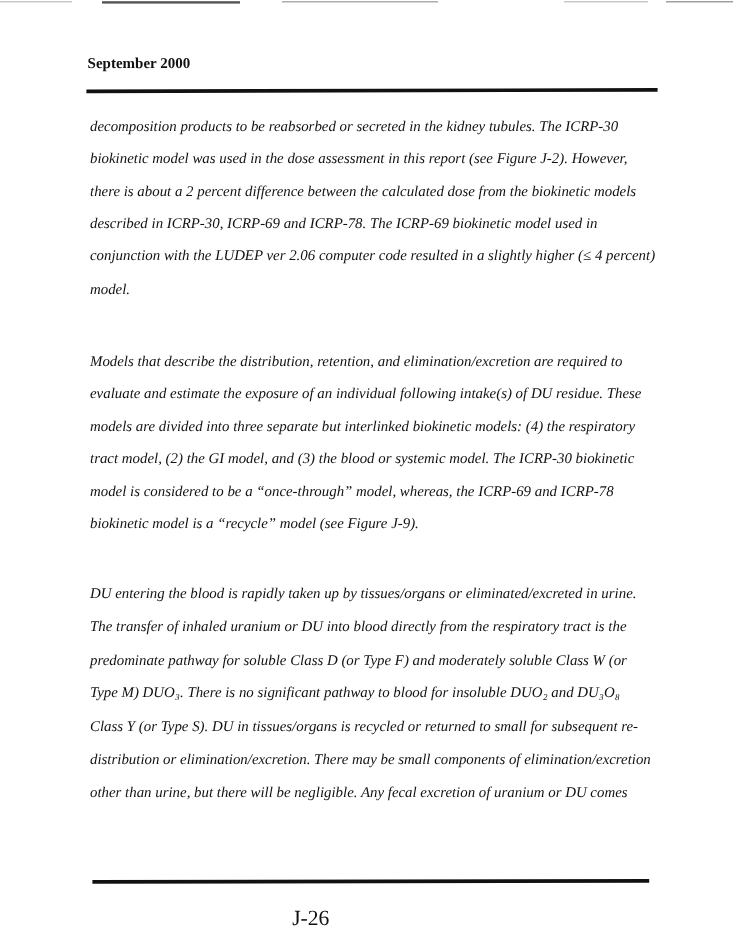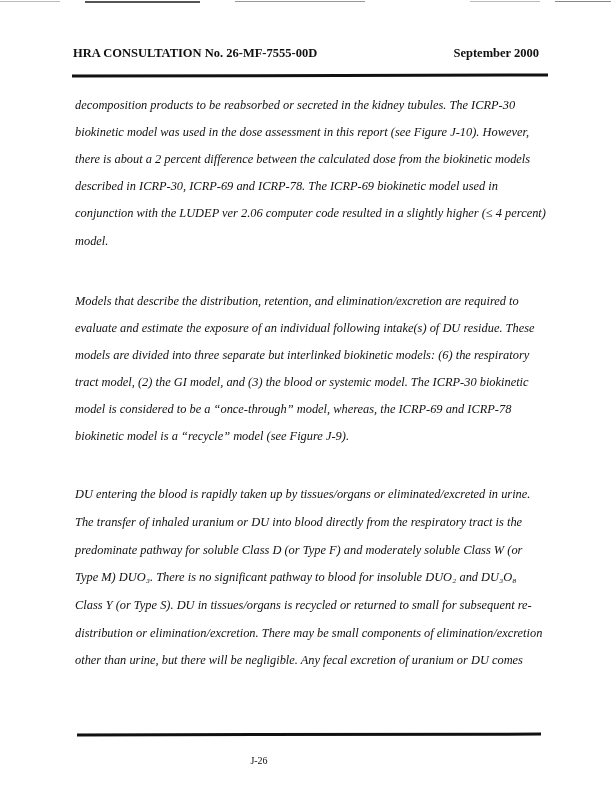--- a/index.html
+++ b/index.html
@@ -23,53 +23,52 @@
   .body-text {
     position: absolute; left: 75px; width: 472px; font-size: 12.4px;
   }
   .line { position: absolute; white-space: nowrap; left: 0; font-style: italic; }
   .rule-bottom {
     position: absolute; top: 733px; left: 77px; width: 464px; height: 3px;
     background: #111; transform: rotate(-0.1deg);
   }
   .footer {
     position: absolute; top: 755px; left: 0; width: 518px; text-align: center;
-    font-size: 10px;
+    font-size: 18px;
   }
 </style>
 </head>
 <body>
 
 <div class="scan-top">
   <span style="left:0;width:60px;background:#bbb"></span>
   <span style="left:85px;width:115px;height:2px;background:#555"></span>
   <span style="left:235px;width:130px;background:#999"></span>
   <span style="left:470px;width:70px;background:#bbb"></span>
   <span style="left:555px;width:56px;background:#888"></span>
 </div>
 
 <div class="header">
-  <span>HRA CONSULTATION No. 26-MF-7555-00D</span>
   <span>September 2000</span>
 </div>
 <div class="rule-top"></div>
 
 <div class="body-text" style="top:98px">
   <div class="line" style="top:0px">decomposition products to be reabsorbed or secreted in the kidney tubules. The ICRP-30</div>
-  <div class="line" style="top:27px">biokinetic model was used in the dose assessment in this report (see Figure J-10).  However,</div>
+  <div class="line" style="top:27px">biokinetic model was used in the dose assessment in this report (see Figure J-2).  However,</div>
   <div class="line" style="top:54px">there is about a 2 percent difference between the calculated dose from the biokinetic models</div>
   <div class="line" style="top:81px">described in ICRP-30, ICRP-69 and ICRP-78.  The ICRP-69 biokinetic model used in</div>
   <div class="line" style="top:108px">conjunction with the LUDEP ver 2.06 computer code resulted in a slightly higher (≤ 4 percent)</div>
   <div class="line" style="top:136px">model.</div>
 </div>
 
 <div class="body-text" style="top:294px">
   <div class="line" style="top:0px">Models that describe the distribution, retention, and elimination/excretion are required to</div>
   <div class="line" style="top:27px">evaluate and estimate the exposure of an individual following intake(s) of DU residue.  These</div>
-  <div class="line" style="top:54px">models are divided into three separate but interlinked biokinetic models:  (6) the respiratory</div>
+  <div class="line" style="top:54px">models are divided into three separate but interlinked biokinetic models:  (4) the respiratory</div>
   <div class="line" style="top:81px">tract model, (2) the GI model, and (3) the blood or systemic model.  The ICRP-30 biokinetic</div>
   <div class="line" style="top:108px">model is considered to be a “once-through” model, whereas, the ICRP-69 and ICRP-78</div>
   <div class="line" style="top:135px">biokinetic model is a “recycle” model (see Figure J-9).</div>
 </div>
 
 <div class="body-text" style="top:487px">
   <div class="line" style="top:0px">DU entering the blood is rapidly taken up by tissues/organs or eliminated/excreted in urine.</div>
   <div class="line" style="top:28px">The transfer of inhaled uranium or DU into blood directly from the respiratory tract is the</div>
   <div class="line" style="top:56px">predominate pathway for soluble Class D (or Type F) and moderately soluble Class W (or</div>
   <div class="line" style="top:83px">Type M) DUO₃.  There is no significant pathway to blood for insoluble DUO₂ and DU₃O₈</div>

